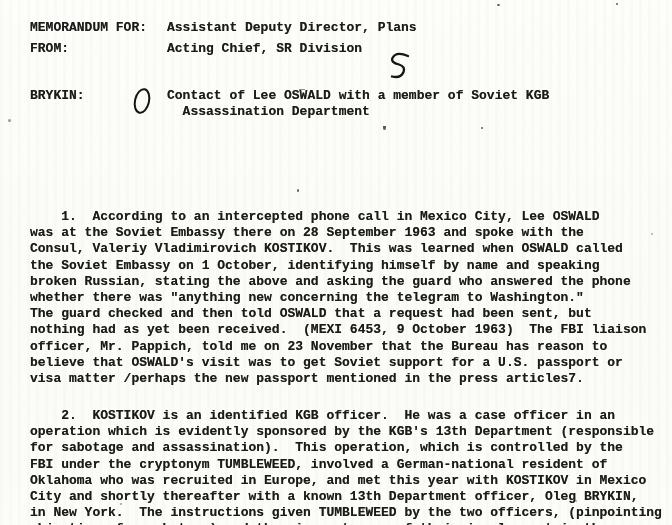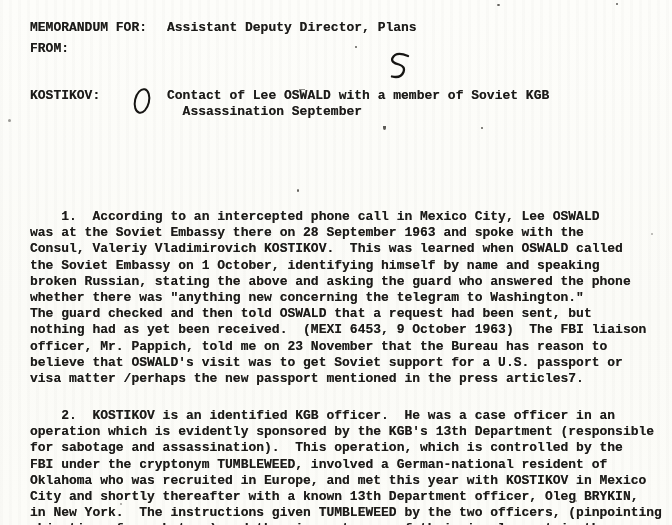--- a/index.html
+++ b/index.html
@@ -39,24 +39,25 @@
 </style>
 </head>
 <body>
 
 <div class="page">
 
   <span class="abs pre hdr-value row1">Assistant Deputy Director, Plans</span>
   <span class="abs pre hdr-label row1">MEMORANDUM FOR:</span>
 
   <span class="abs pre hdr-label row2">FROM:</span>
+  <span class="abs pre hdr-value row2">Acting Chief, SR Division</span>
 
-  <span class="abs pre hdr-label row3">KOSTIKOV:</span>
+  <span class="abs pre hdr-label row3">BRYKIN:</span>
   <span class="abs pre hdr-value row3">Contact of Lee OSWALD with a member of Soviet KGB
-  Assassination September</span>
+  Assassination Department</span>
 
   <svg class="mark-svg" style="left:385px; top:52px;" width="30" height="32" viewBox="0 0 30 32">
     <path d="M 23 4 Q 11 -1 7.5 6 Q 5.5 10.5 14 12.5 Q 20.5 14.5 18.5 20 Q 16 26.5 7 24.5" fill="none" stroke="#161513" stroke-width="2.3" stroke-linecap="round"></path>
   </svg>
 
   <svg class="mark-svg" style="left:129px; top:86px;" width="26" height="30" viewBox="0 0 26 30">
     <ellipse cx="13" cy="15" rx="7" ry="12" fill="none" stroke="#161513" stroke-width="2" transform="rotate(13 13 15)"></ellipse>
   </svg>
 
   <p class="abs pre para p1">    1.  According to an intercepted phone call in Mexico City, Lee OSWALD

